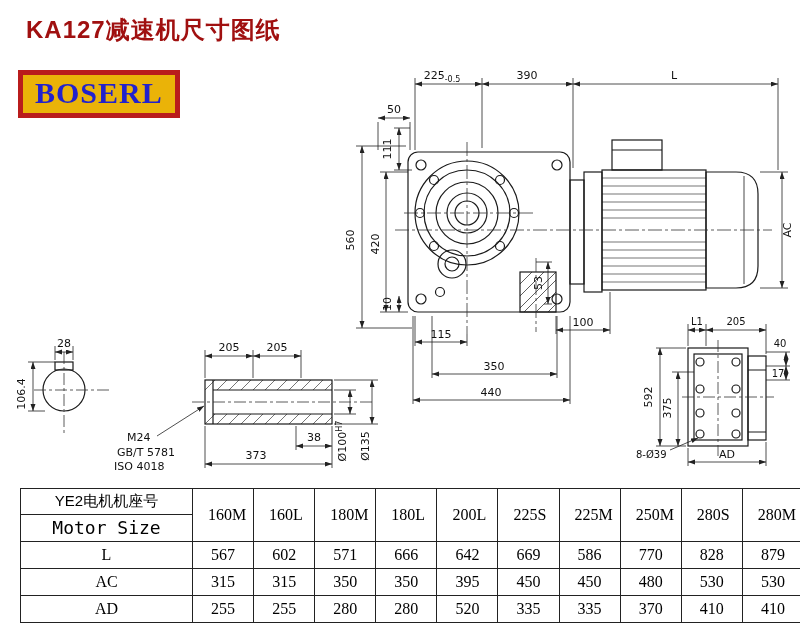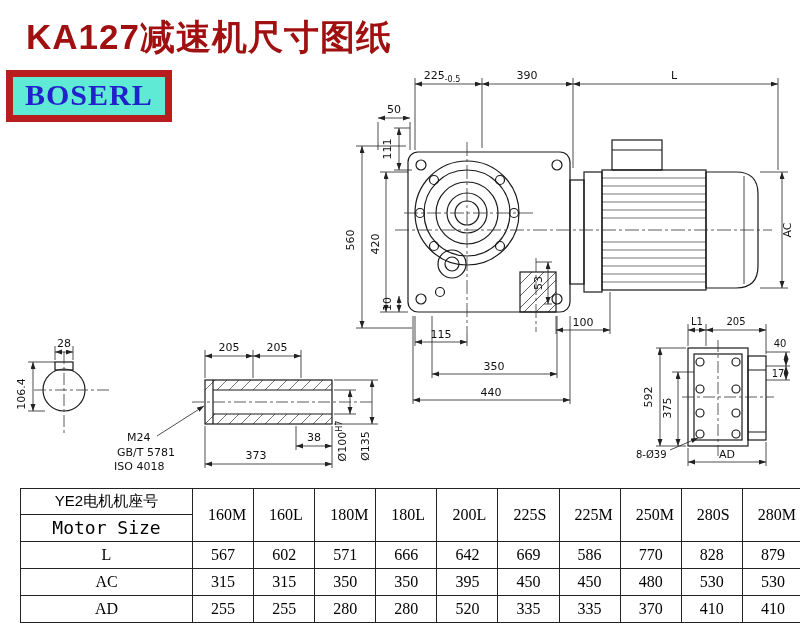--- a/index.html
+++ b/index.html
@@ -1,22 +1,22 @@
 <!DOCTYPE html>
 <html><head>
 <meta charset="utf-8">
 <style>
   * { margin:0; padding:0; box-sizing:border-box; }
   html,body { width:800px; height:624px; }
   body { background:#fff; font-family:"Liberation Sans",sans-serif; position:relative; overflow:hidden; }
   .page { position:relative; width:800px; height:624px; background:#fff; }
-  .title { position:absolute; left:26px; top:14px; font-size:35px; font-weight:bold;
+  .title { position:absolute; left:26px; top:14px; font-size:24px; font-weight:bold;
            color:#a01010; letter-spacing:1px; }
-  .logo-box { position:absolute; left:6px; top:70px; border:7px solid #b91c1c;
-              padding:1px 12px 3px 12px; background:#5eead4; }
+  .logo-box { position:absolute; left:18px; top:70px; border:5px solid #b91c1c;
+              padding:1px 12px 3px 12px; background:#eab308; }
   .logo-text { font-family:"Liberation Serif",serif; font-weight:bold; font-size:30px;
                color:#2222cc; letter-spacing:1px; }
   svg.drawing { position:absolute; left:0; top:0; }
   svg text { font-family:"DejaVu Sans",sans-serif; font-size:11px; fill:#111; stroke:none; }
   svg text.sm { font-size:10px; }
   .tablewrap { position:absolute; left:8px; top:488px; width:784px;margin-left:12px; }
   table { width:100%; border-collapse:collapse; table-layout:fixed; }
   col.c-first { width:172px; }
   td,th { border:1px solid #222; text-align:center; vertical-align:middle;
           font-family:"Liberation Serif",serif; font-size:16px; font-weight:normal;

